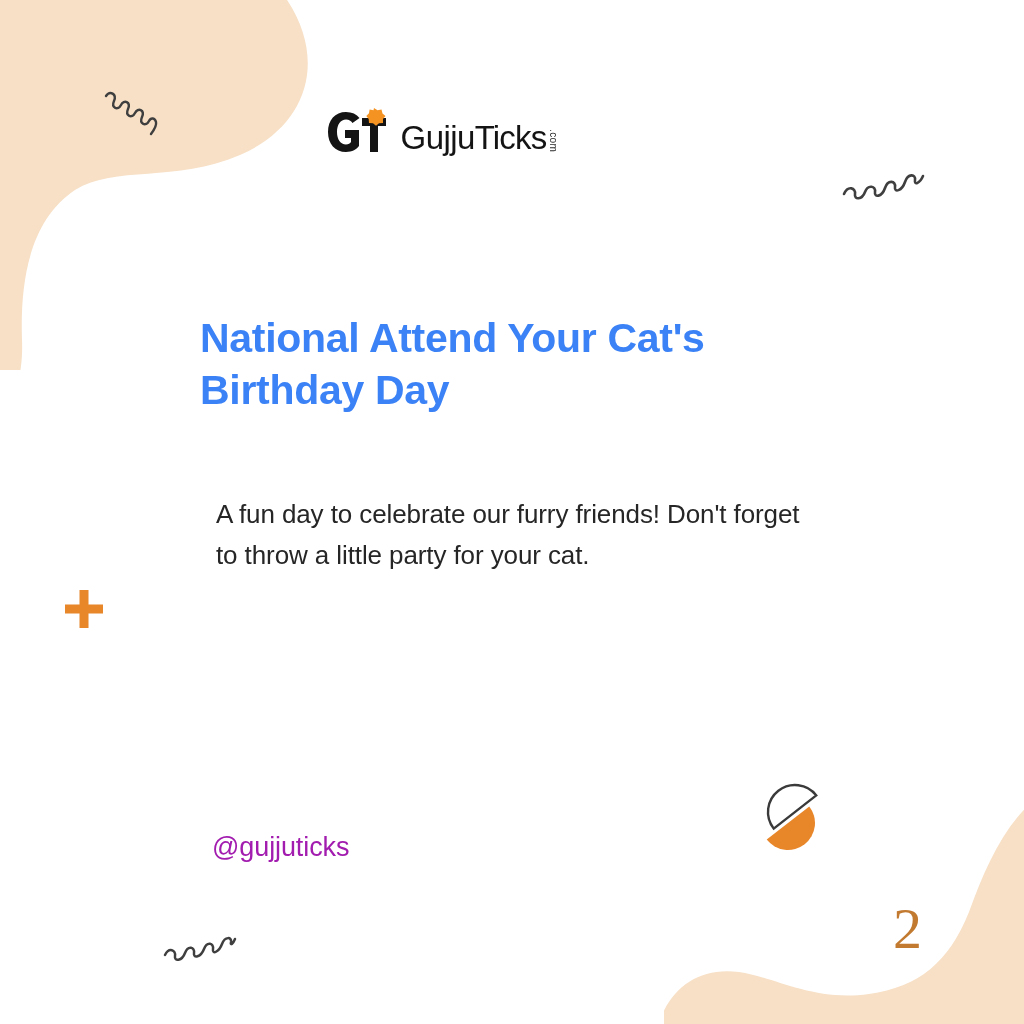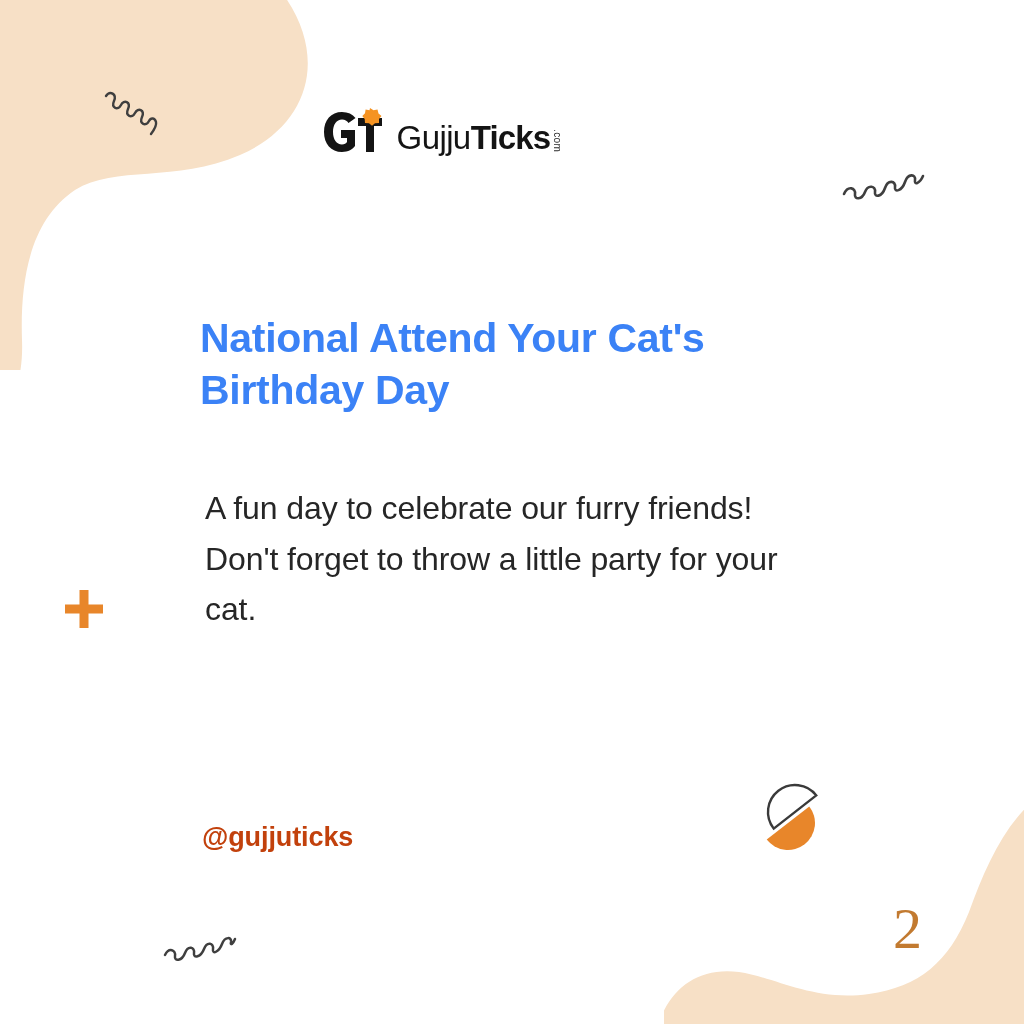--- a/index.html
+++ b/index.html
@@ -87,21 +87,21 @@
     line-height: 1;
   }
   .wm-light {
     font-size: 33px;
     font-weight: 400;
     color: #141414;
     letter-spacing: -0.6px;
   }
   .wm-bold {
     font-size: 33px;
-    font-weight: 700;
+    font-weight: 400;
     color: #141414;
     letter-spacing: -0.8px;
   }
   .wm-tld {
     font-size: 10px;
     font-weight: 400;
     color: #2a2a2a;
     writing-mode: vertical-rl;
     letter-spacing: 0.4px;
     margin-left: 2px;
@@ -119,36 +119,36 @@
     font-weight: 700;
     line-height: 1.28;
     letter-spacing: -0.3px;
     color: #3b82f6;
   }
   #description {
     position: absolute;
     left: 200px;
     top: 478px;
     width: 605px;
-    margin: 5px;
-    font-size: 32px;
+    margin: 16px;
+    font-size: 26px;
     font-weight: 400;
     line-height: 1.58;
     letter-spacing: -0.1px;
     color: #262626;
   }
   #handle {
     position: absolute;
     left: 200px;
     top: 820px;
-    margin: 2px;
+    margin: 12px;
     font-size: 27px;
-    font-weight: 700;
+    font-weight: 400;
     letter-spacing: -0.1px;
-    color: #c2410c;
+    color: #a21caf;
   }
   #page-number {
     position: absolute;
     left: 893px;
     top: 895px;
     margin: 0;
     font-family: "Liberation Serif", serif;
     font-size: 58px;
     font-weight: 400;
     color: #c27a30;

